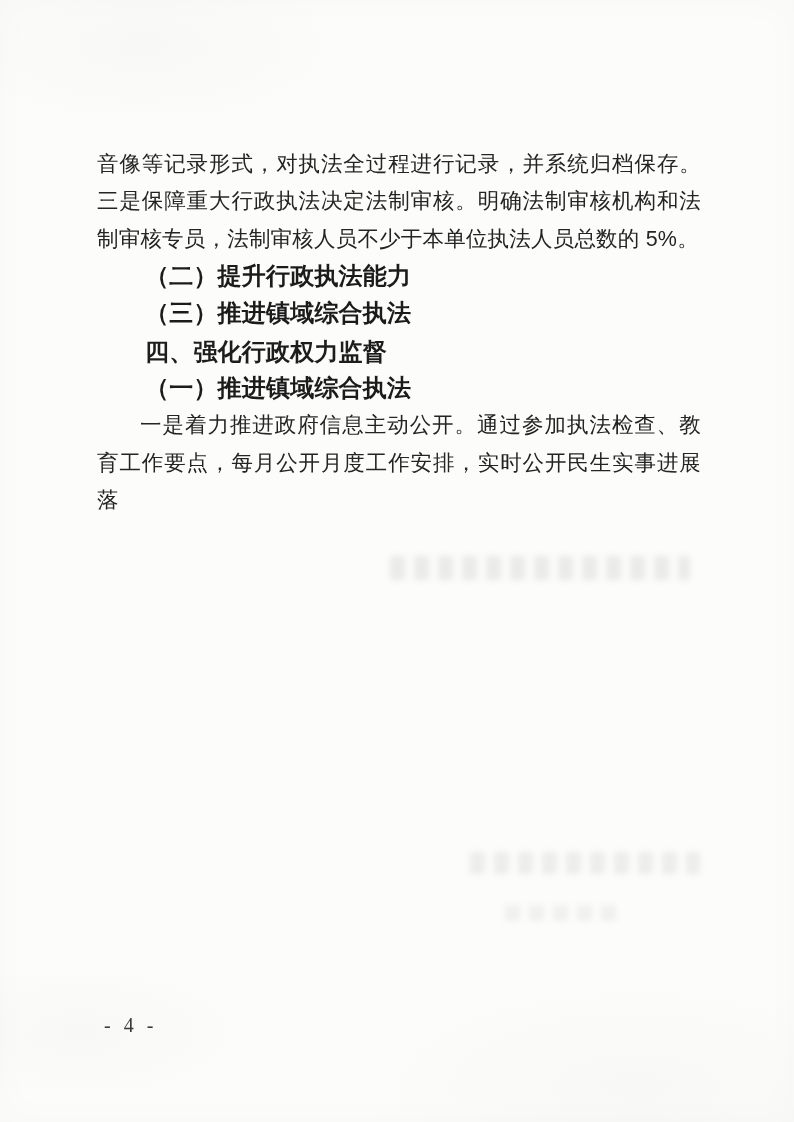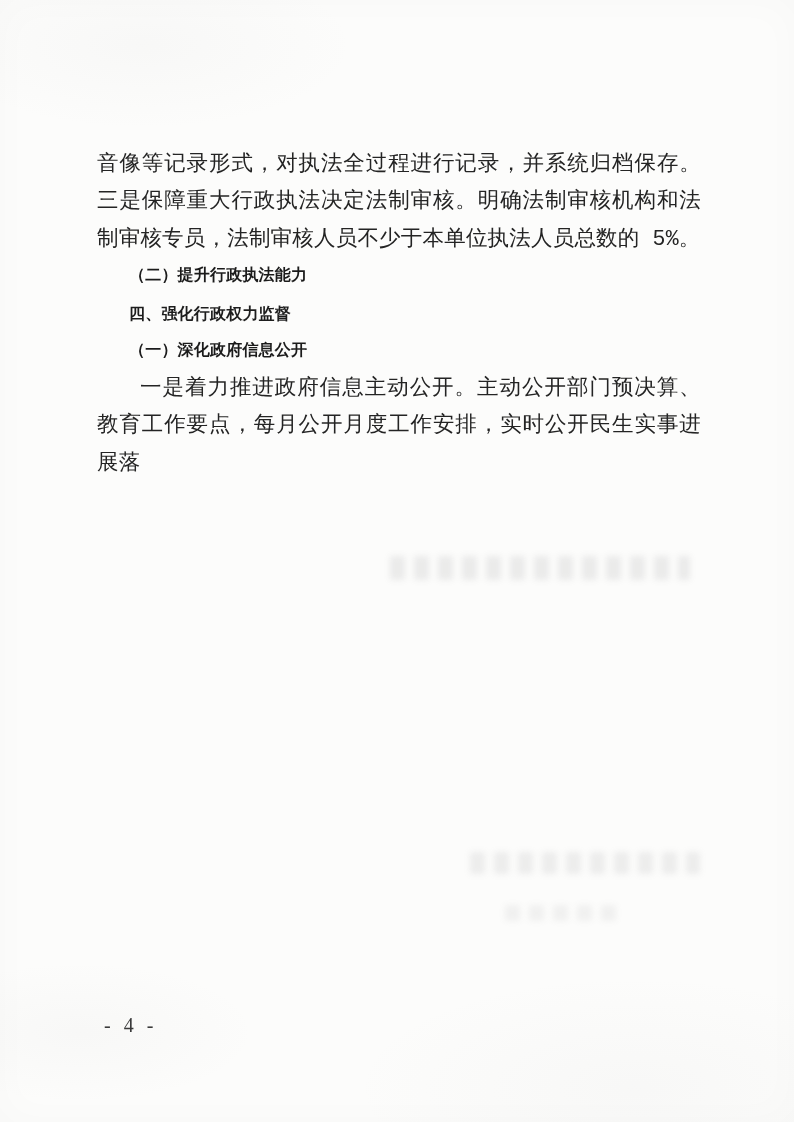--- a/index.html
+++ b/index.html
@@ -39,39 +39,39 @@
     margin: 0;
     padding: 0;
     font-size: 21.5px;
     line-height: 37.35px;
     text-align: justify;
     text-justify: inter-character;
     word-break: break-all;
     letter-spacing: 0.2px;
   }
   .para {
-    font-family: Liberation Mono, monospace;
+    font-family: Liberation Sans, sans-serif;
     font-weight: 400;
     text-indent: 2em;
     color: #242424;
   }
   .para.continuation {
     text-indent: 0;
   }
   .h2 {
-    font-family: Liberation Mono, monospace;
+    font-family: Liberation Serif, serif;
     font-weight: 700;
-    font-size: 16px;
+    font-size: 24px;
     text-indent: 2em;
     color: #1b1b1b;
   }
   .h1 {
     font-family: "Liberation Sans", "DejaVu Sans", sans-serif;
     font-weight: 600;
-    font-size: 16px;
+    font-size: 24px;
     text-indent: 2em;
     color: #1d1d1d;
   }
   
   .ghost {
     position: absolute;
     height: 24px;
     background: repeating-linear-gradient(
       90deg,
       rgba(150,150,152,0.38) 0px, rgba(150,150,152,0.38) 15px,
@@ -103,23 +103,24 @@
   <div class="ghost ghost-1"></div>
   <div class="ghost ghost-2"></div>
   <div class="ghost ghost-3"></div>
 
   <main class="content">
     <p class="para continuation">音像等记录形式，对执法全过程进行记录，并系统归档保存。三是保障重大行政执法决定法制审核。明确法制审核机构和法制审核专员，法制审核人员不少于本单位执法人员总数的 5%。</p>
 
     <h3 class="h2">（二）提升行政执法能力</h3>
 
 
+    <h3 class="h2">（三）推进镇域综合执法</h3>
 
 
     <h2 class="h1">四、强化行政权力监督</h2>
 
-    <h3 class="h2">（一）深化政府信息公开</h3>
+    <h3 class="h2">（一）推进镇域综合执法</h3>
 
-    <p class="para">一是着力推进政府信息主动公开。主动公开部门预决算、教育工作要点，每月公开月度工作安排，实时公开民生实事进展落</p>
+    <p class="para">一是着力推进政府信息主动公开。通过参加执法检查、教育工作要点，每月公开月度工作安排，实时公开民生实事进展落</p>
   </main>
 
   <div class="page-number">- 4 -</div>
 </div>
 
 </body></html>

